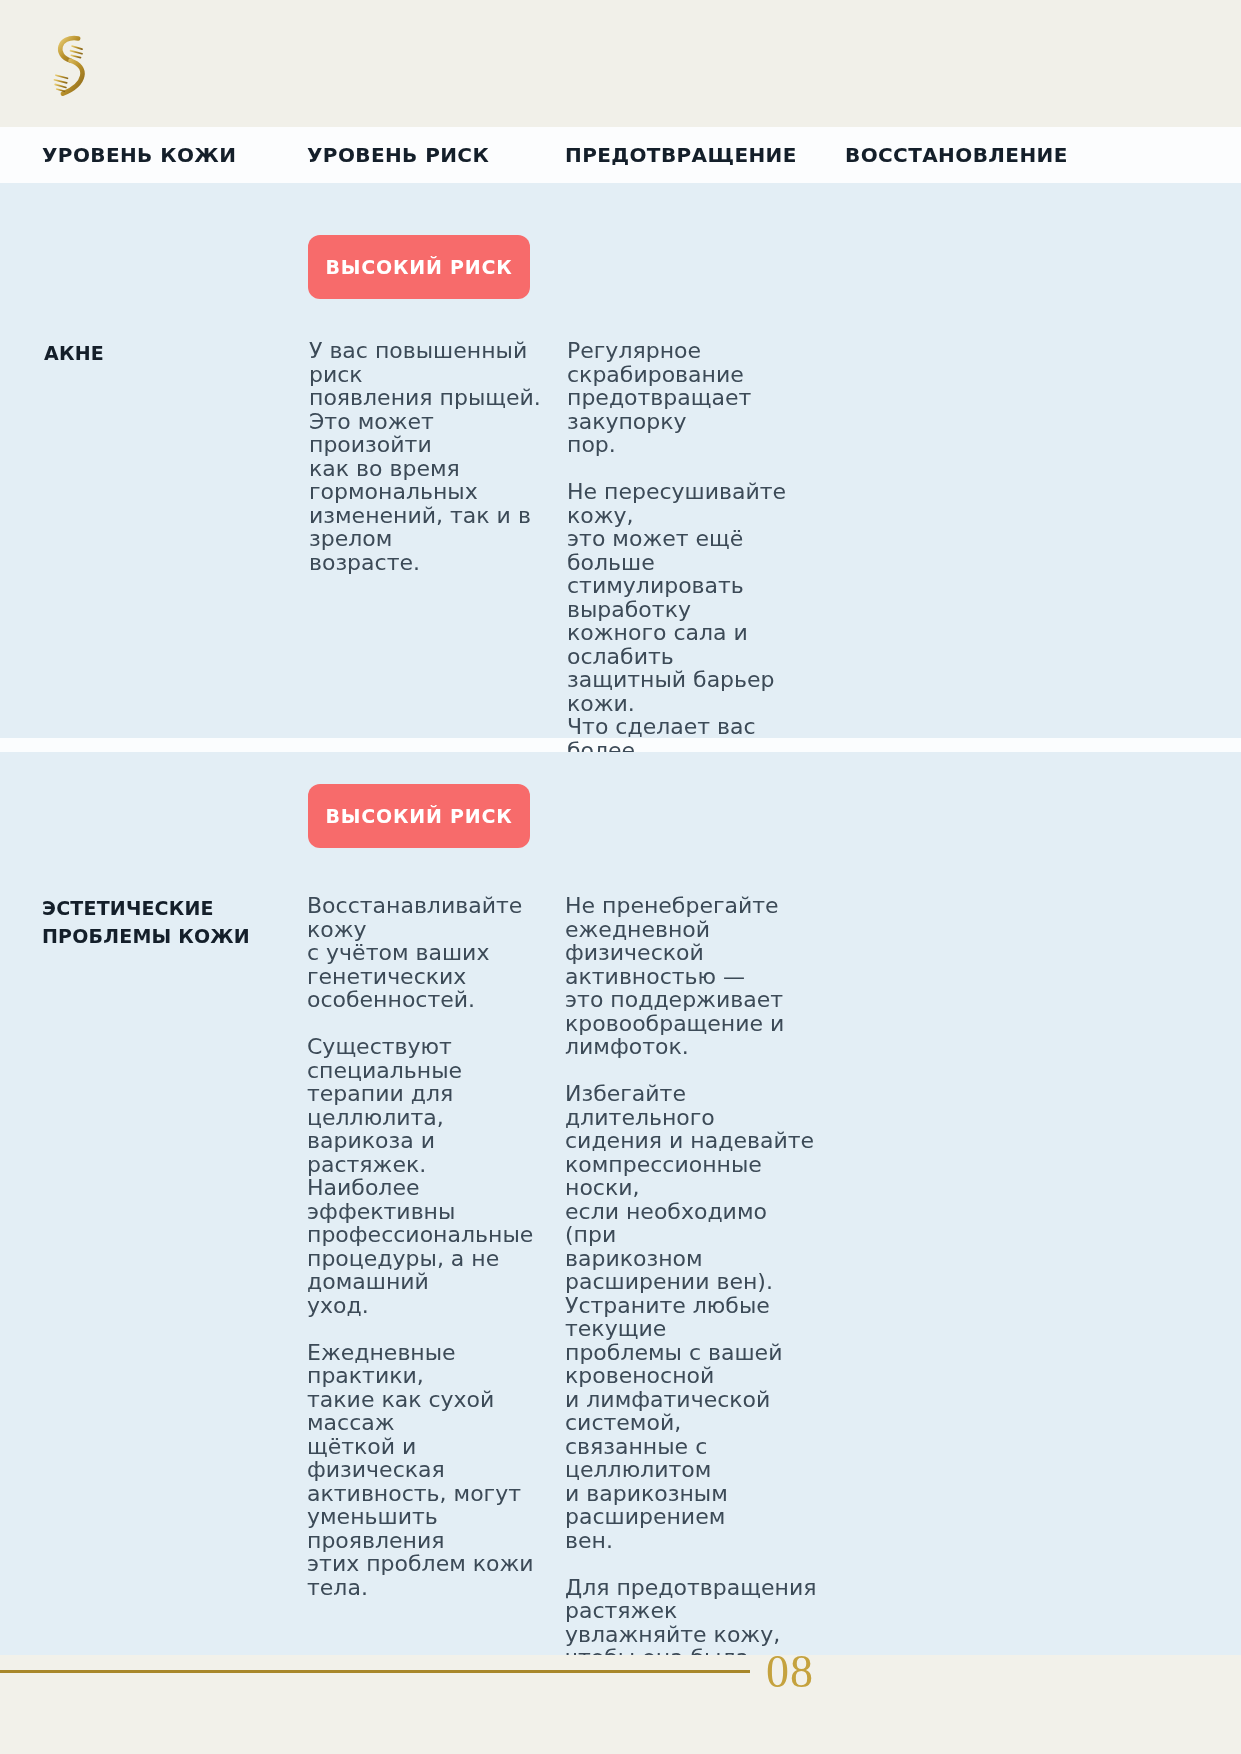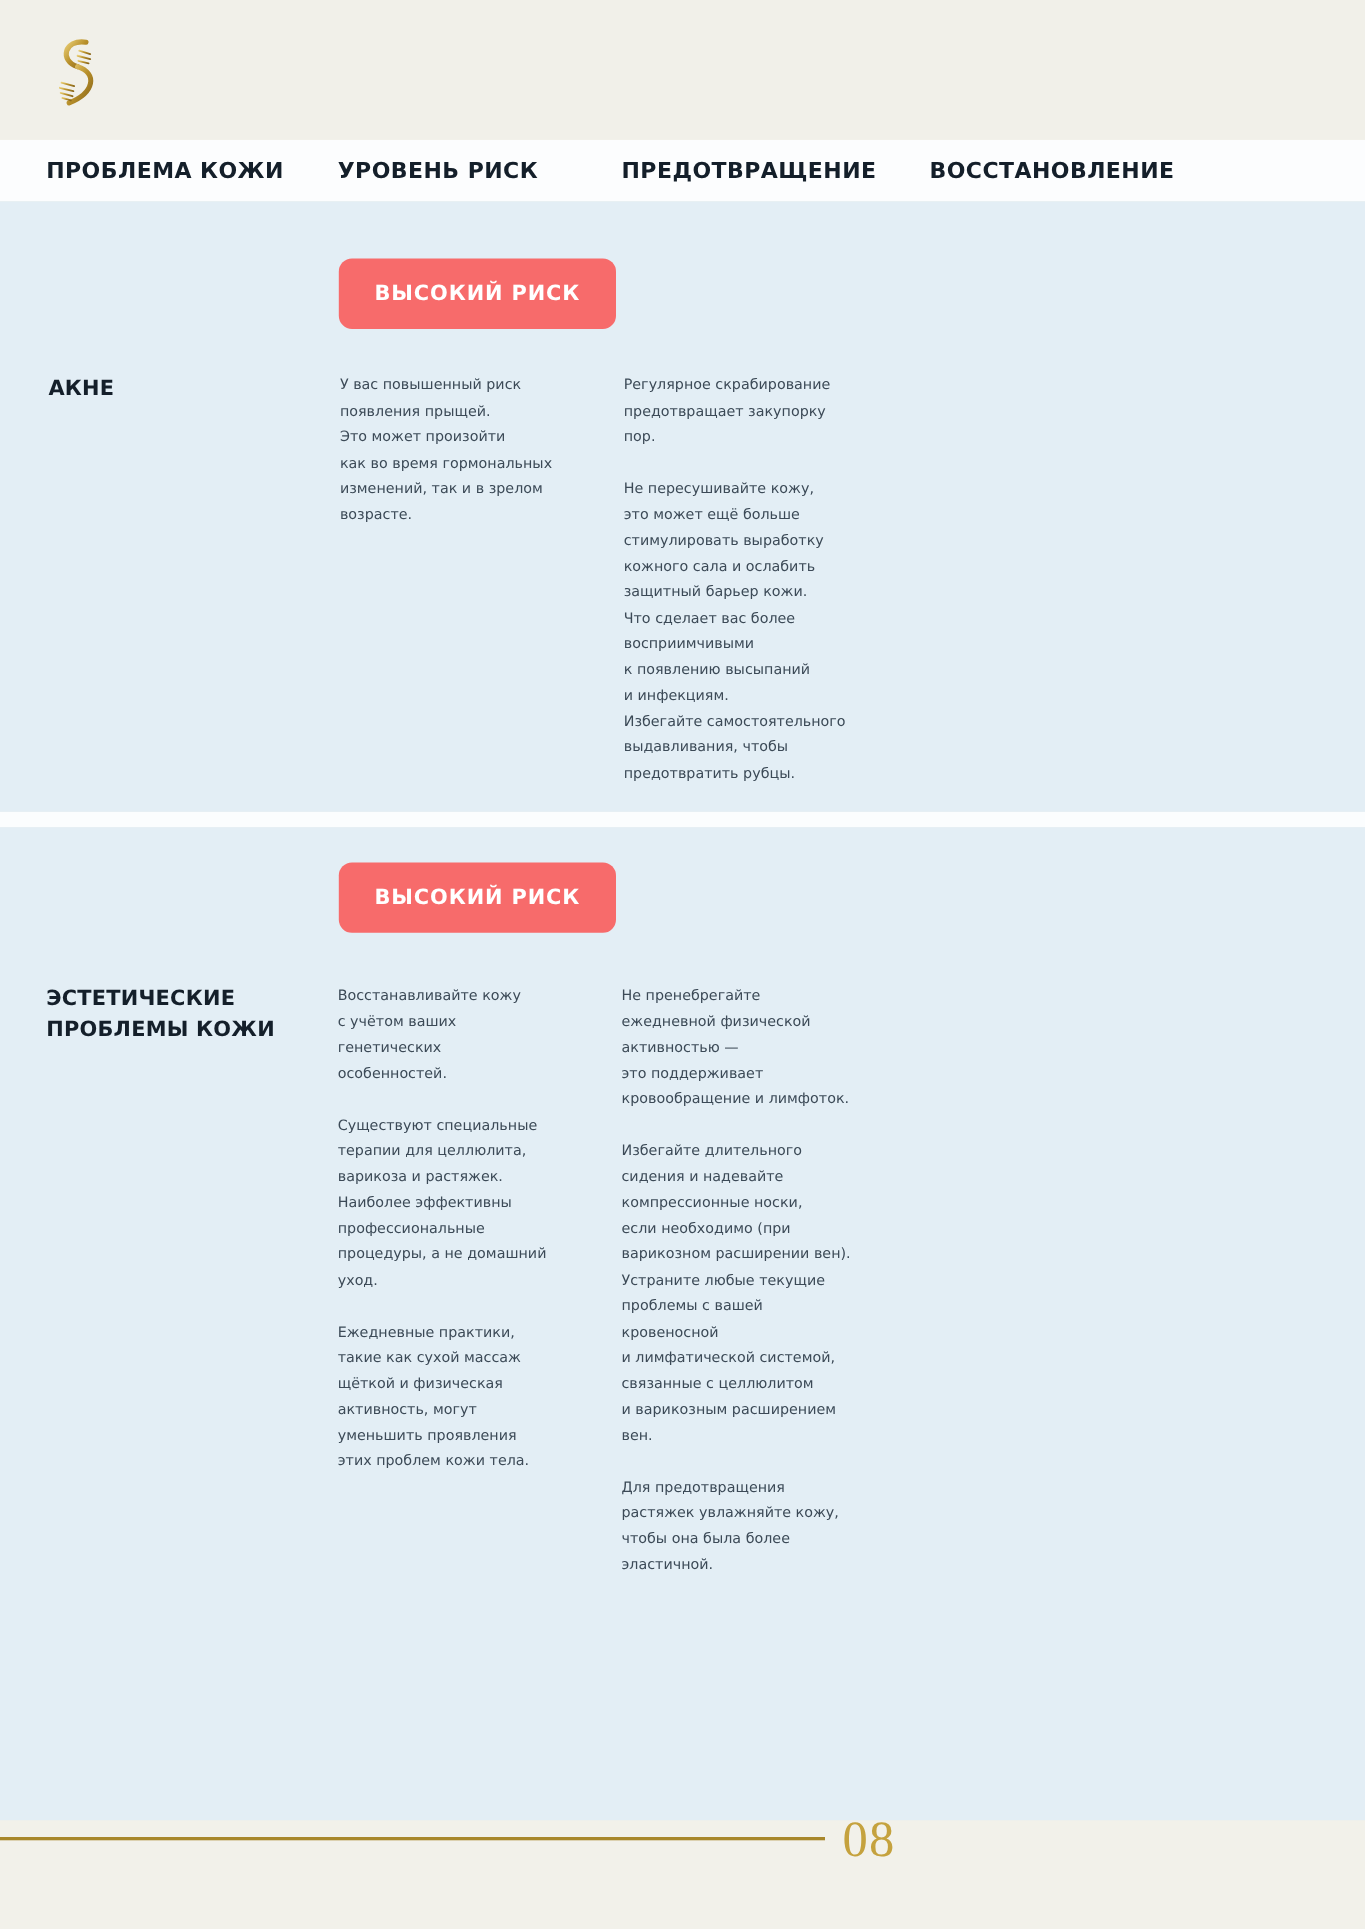--- a/index.html
+++ b/index.html
@@ -31,21 +31,21 @@
     color: #141f2a;
     white-space: nowrap;
   }
 
   .section { background: #e3eef5; position: relative; flex: none; }
   .section-acne { height: 555px; }
   .section-aesthetic { height: 903px; }
 
   .badge {
     position: absolute; left: 308px;
-    width: 252px; height: 64px;
+    width: 222px; height: 64px;
     background: #f76b6b;
     border-radius: 12px;
     color: #ffffff;
     font-weight: bold;
     font-size: 19px;
     letter-spacing: 0.8px;
     display: flex; align-items: center; justify-content: center;
     white-space: nowrap;
   }
   .section-acne .badge { top: 52px; }
@@ -53,21 +53,21 @@
 
   .row {
     display: grid;
     grid-template-columns: 265px 258px 280px 1fr;
     padding-left: 42px; padding-right: 42px;
   }
   .section-acne .row { padding-top: 156px; padding-left: 44px; }
   .section-aesthetic .row { padding-top: 142px; }
 
   .cell {
-    font-size: 13px;
+    font-size: 22px;
     line-height: 23.5px;
     white-space: pre-line;
     padding-right: 22px;
   }
   .problem {
     font-weight: bold;
     font-size: 19px;
     line-height: 28px;
     letter-spacing: 0.2px;
     color: #141f2a;
@@ -110,21 +110,21 @@
         <line x1="33" y1="28" x2="45" y2="31"></line>
         <line x1="13" y1="54" x2="28" y2="58"></line>
         <line x1="11" y1="60" x2="27" y2="64"></line>
         <line x1="12" y1="66" x2="26" y2="70"></line>
         <line x1="14" y1="72" x2="24" y2="75"></line>
       </g>
     </svg>
   </header>
 
   <div class="header-band">
-    <div class="head">ПРОБЛЕМА КОЖИ</div>
+    <div class="head">УРОВЕНЬ КОЖИ</div>
     <div class="head">УРОВЕНЬ РИСК</div>
     <div class="head">ПРЕДОТВРАЩЕНИЕ</div>
     <div class="head">ВОССТАНОВЛЕНИЕ</div>
   </div>
 
   <section class="section section-acne">
     <div class="badge">ВЫСОКИЙ РИСК</div>
     <div class="row">
       <div class="cell problem">АКНЕ</div>
       <div class="cell">У вас повышенный риск

